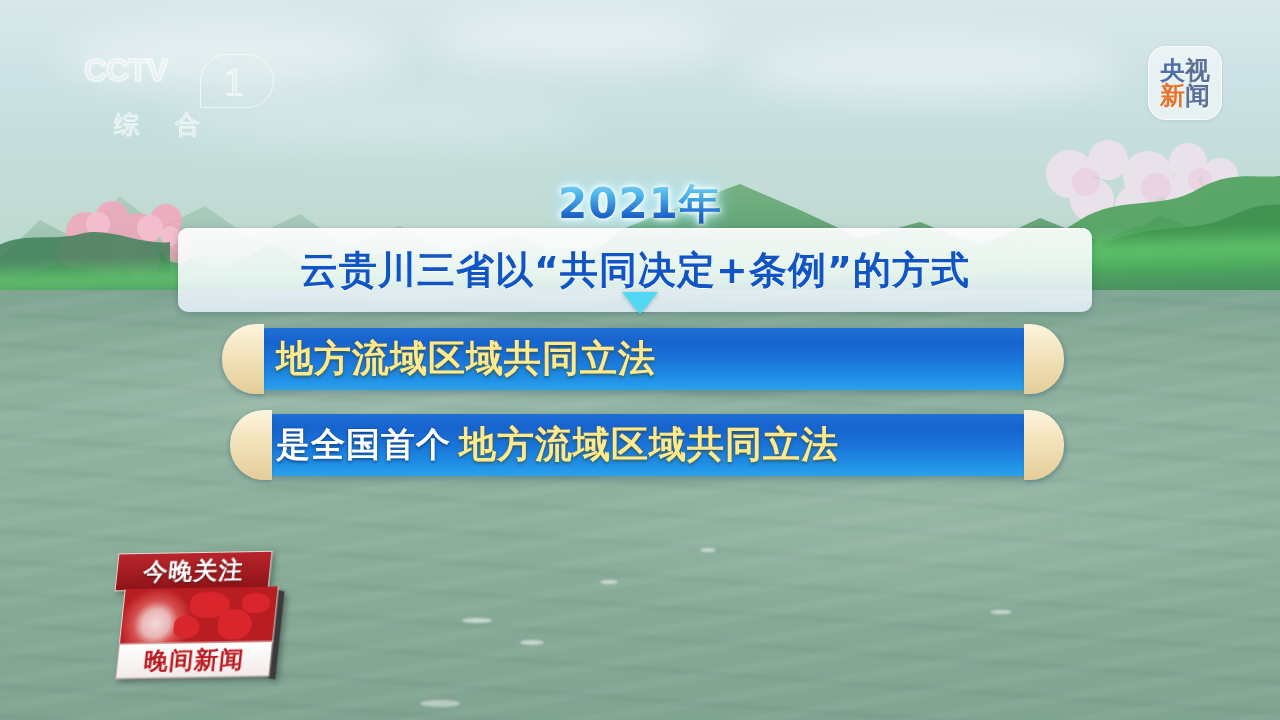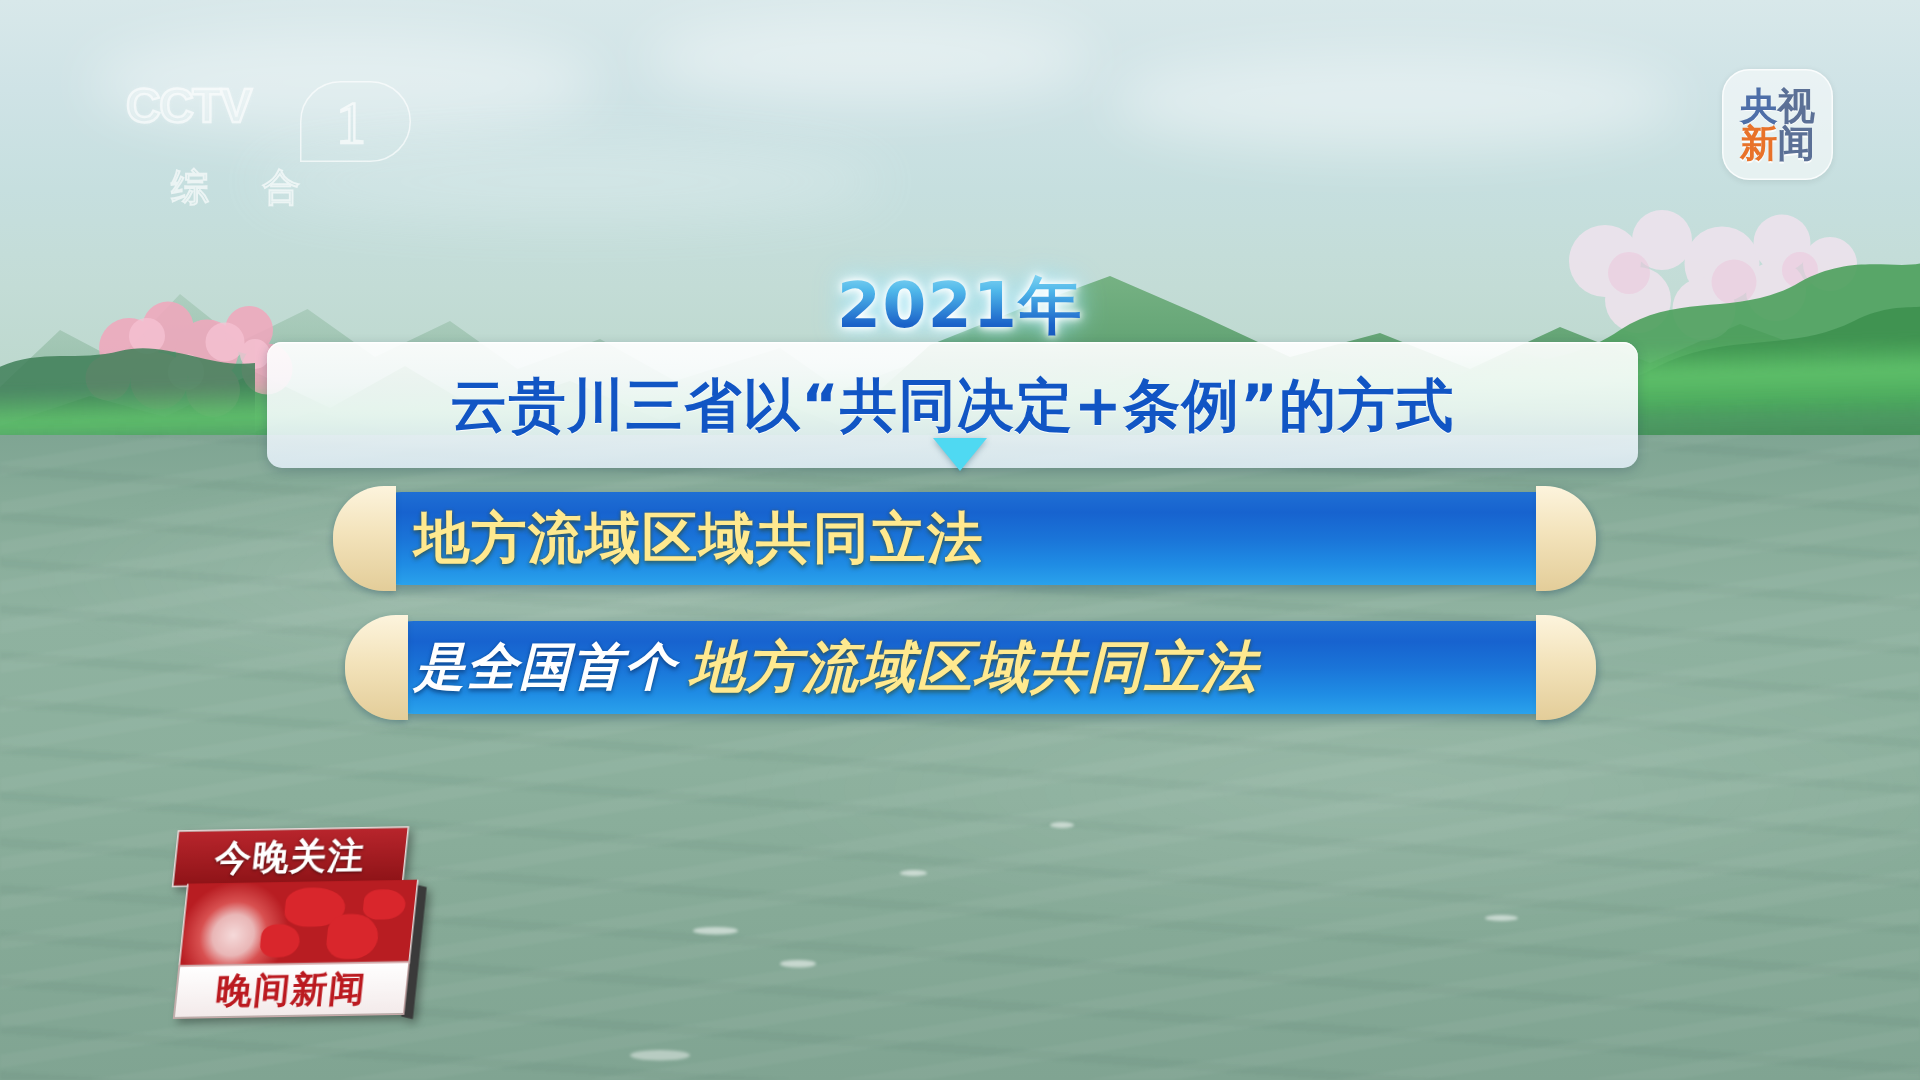--- a/index.html
+++ b/index.html
@@ -200,21 +200,21 @@
     
     content: "";
     position: absolute; right: -14px; top: -4px;
     width: 40px; height: 70px;
     background: linear-gradient(180deg, #fdf4dd 0%, #f3e3bb 45%, #e3cd99 100%);
     border-radius: 0 34px 34px 0;
     z-index: -1;
     box-shadow: 2px 2px 4px rgba(20,60,90,0.28);
   }
   .bar-1 { left: 238px; top: 328px; width: 812px; border-radius: 30px 26px 26px 30px; }
-  .bar-2 { left: 246px; top: 414px; width: 804px; border-radius: 30px 26px 26px 30px; font-style: italic; }
+  .bar-2 { left: 246px; top: 414px; width: 804px; border-radius: 30px 26px 26px 30px; }
 
   .bar-white-text {
     font-size: 34px; font-weight: bold;
     font-family: "DejaVu Sans", sans-serif;
     color: #ffffff;
     text-shadow: 0 2px 3px rgba(8,45,95,0.55), 0 0 2px rgba(10,60,120,0.4);
     letter-spacing: 1px;
     white-space: nowrap;
   }
   .bar-gold-text {

